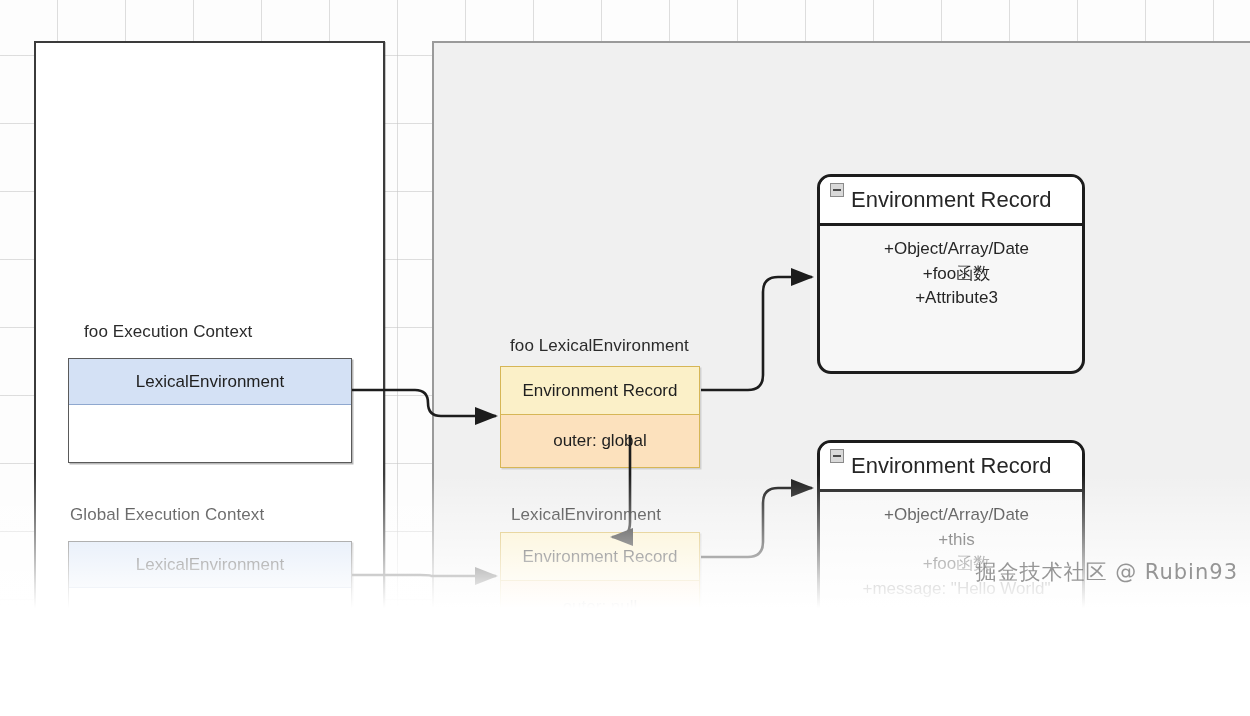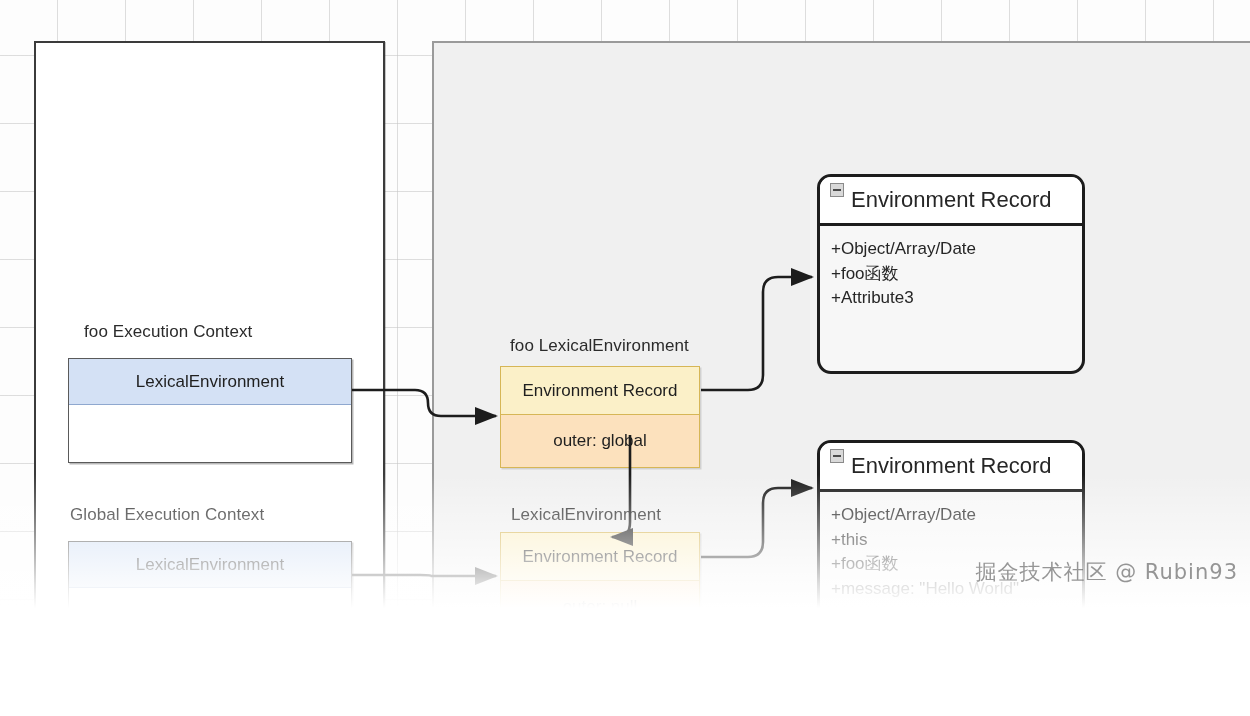--- a/index.html
+++ b/index.html
@@ -7,20 +7,21 @@
     padding: 0;
     background: #ffffff;
   }
   #canvas {
     position: relative;
     width: 1250px;
     height: 608px;
     overflow: hidden;
     background-color: #fdfdfd;
     font-family: "Liberation Sans", sans-serif;
+    text-align: center;
   }
   
   #grid {
     position: absolute;
     inset: 0;
     background-image:
       linear-gradient(to right, rgba(195,195,195,0.55) 1px, transparent 1px),
       linear-gradient(to bottom, rgba(195,195,195,0.55) 1px, transparent 1px);
     background-size: 68px 68px;
     background-position: -11px -13px;

